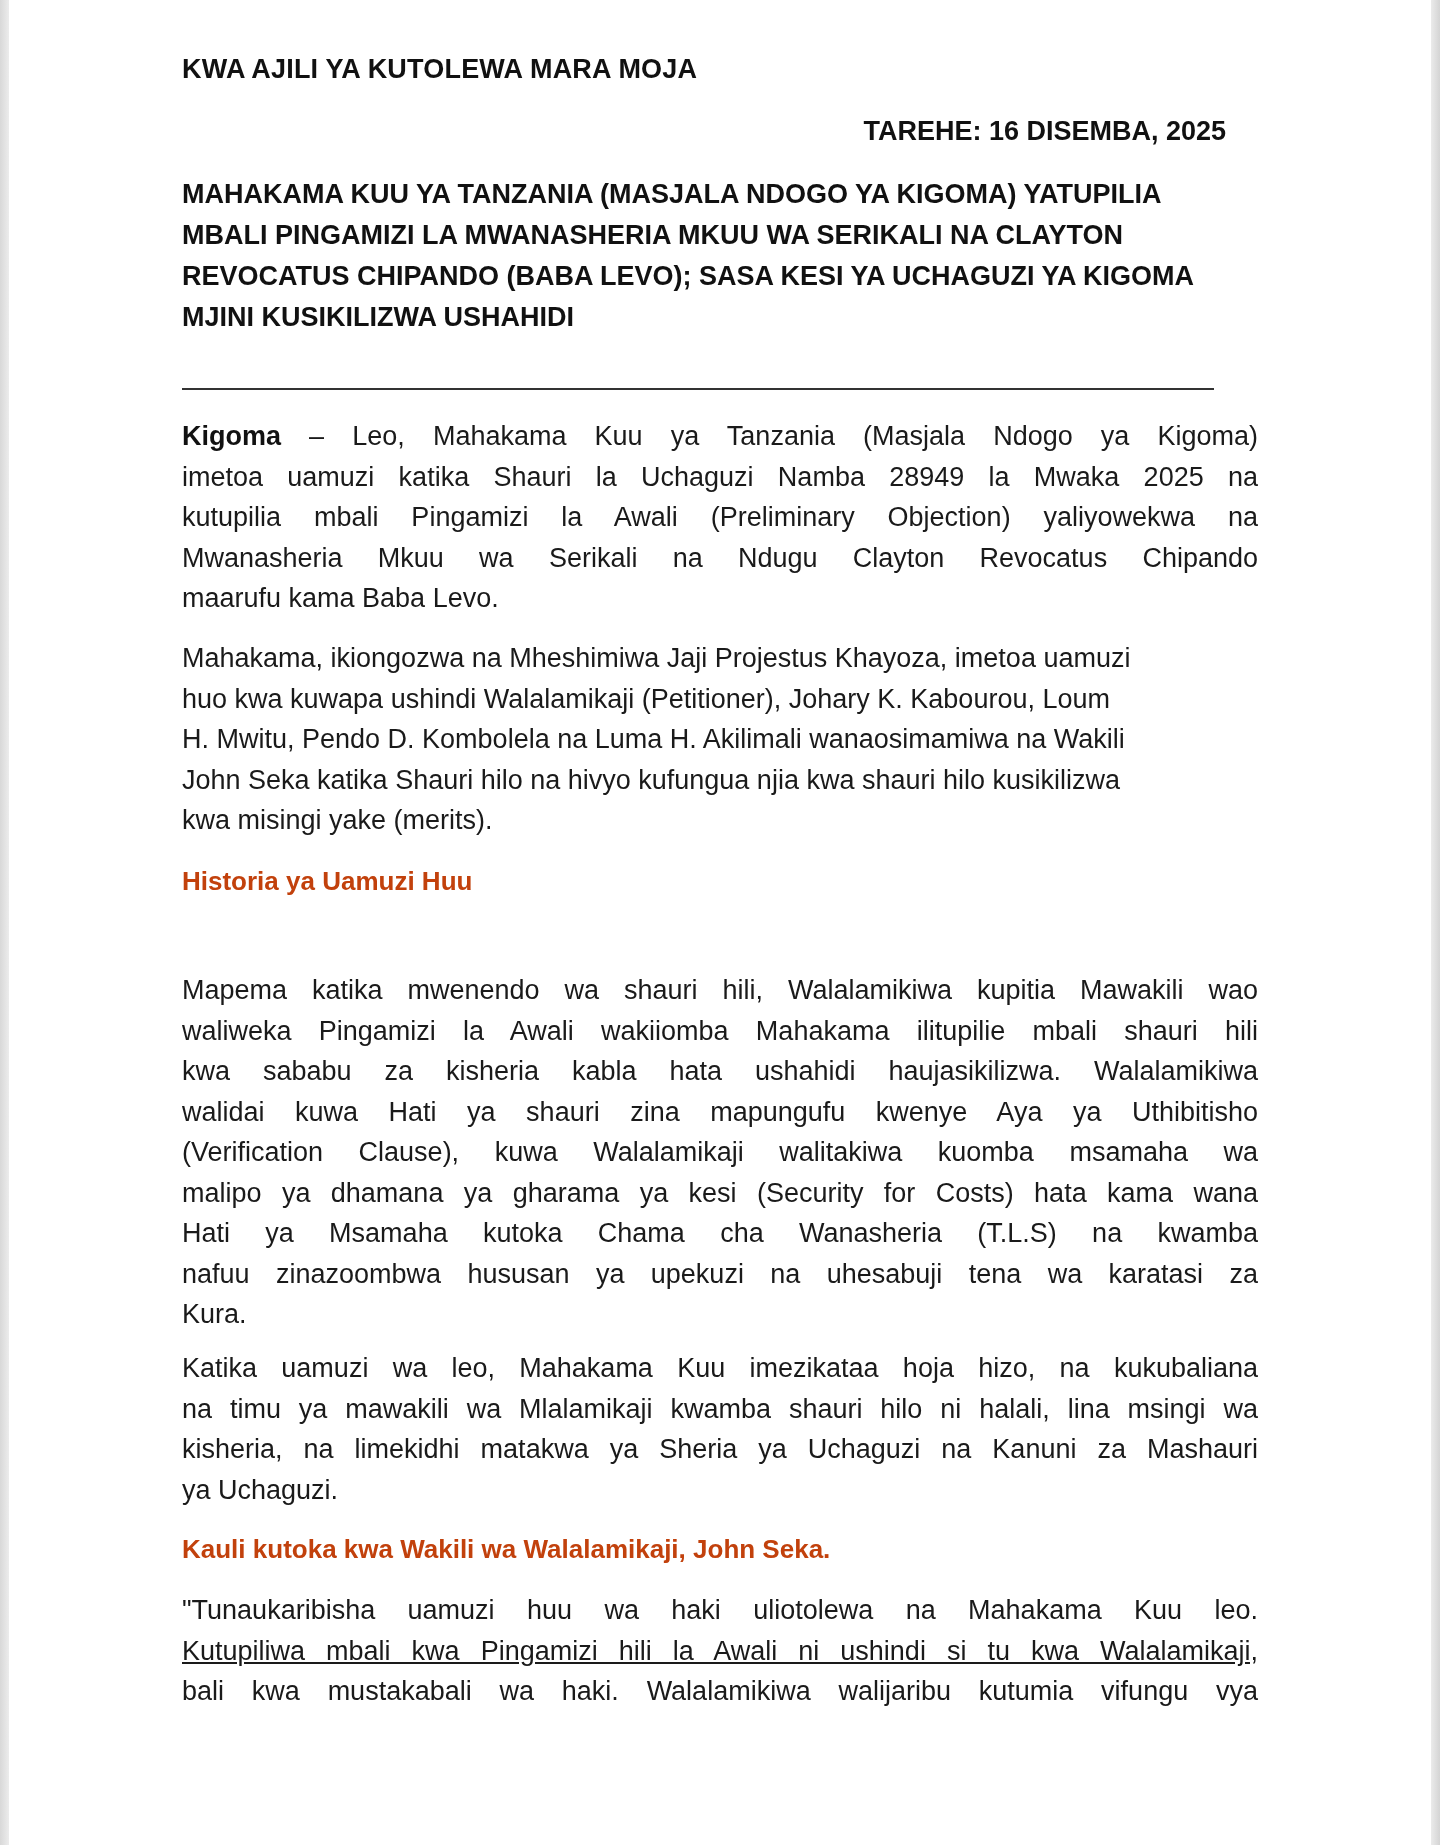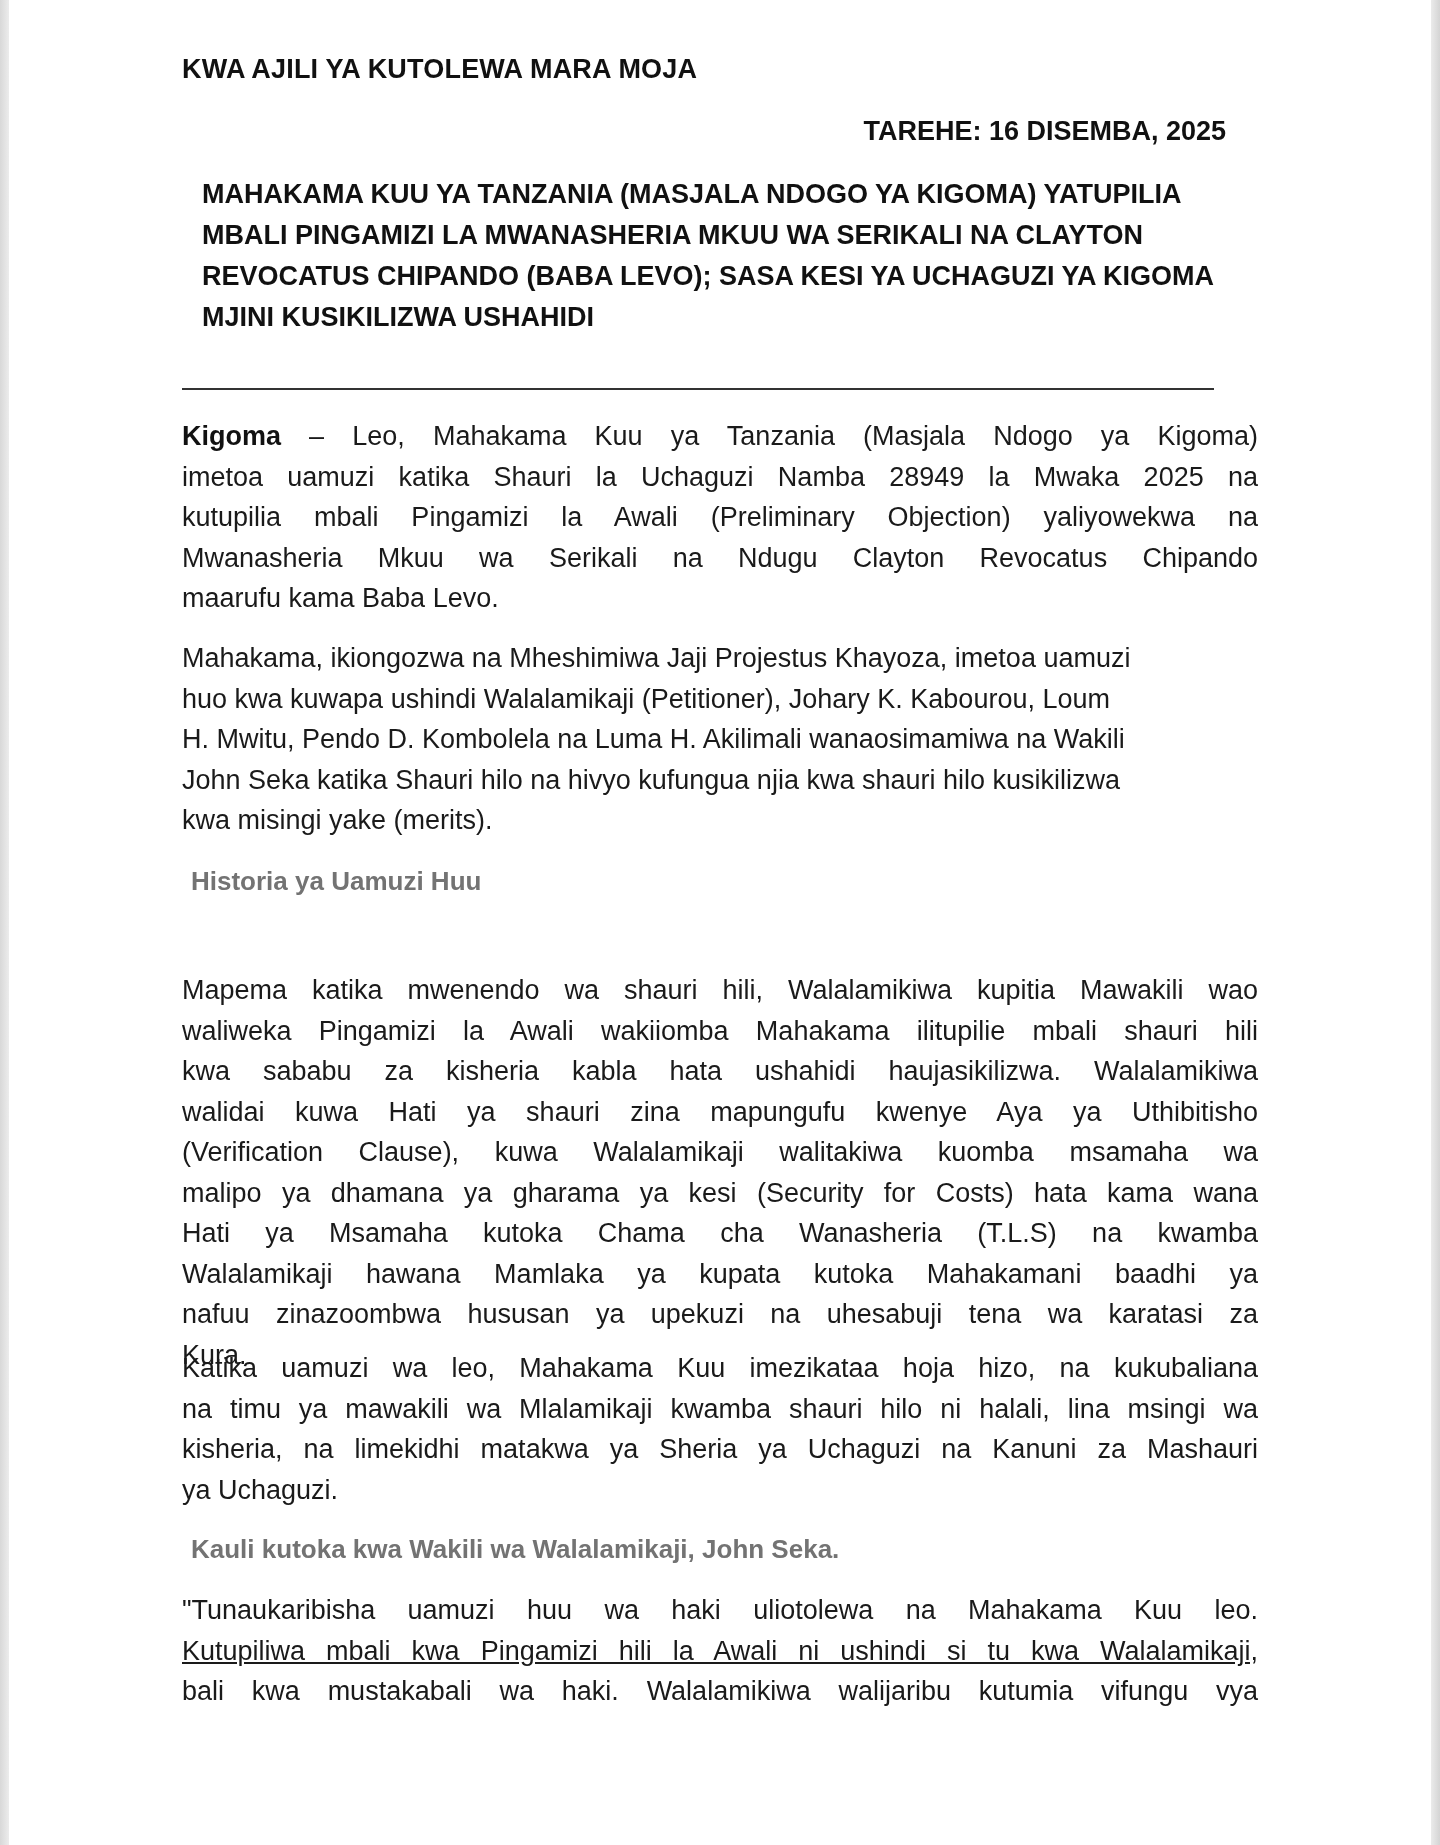--- a/index.html
+++ b/index.html
@@ -29,37 +29,37 @@
       white-space: nowrap;
     }
     .date {
       position: absolute; right: 32px; top: 116px;
       font-weight: bold; font-size: 27px; white-space: nowrap;
     }
     .headline {
       position: absolute; left: 0; top: 174px; width: 1060px;
       font-weight: bold; font-size: 27px; line-height: 41px;
     }
-    .headline .hl { display: block; white-space: nowrap; margin-left: 20px; }
+    .headline .hl { display: block; white-space: nowrap; }
     .rule {
       position: absolute; left: 0; top: 388px; width: 1032px; height: 0;
       border-top: 2px solid #333333;
     }
     .body-block { position: absolute; left: 0; width: 1076px; }
     .para { font-size: 27px; line-height: 40.5px; color: #1a1a1a; }
     .line {
       display: block; white-space: nowrap; text-align: justify;
       text-align-last: justify; height: 40.5px;
     }
     .line.last { text-align-last: left; }
     .line.ragged { text-align: left; text-align-last: left; }
     .bold { font-weight: bold; color: #111; }
     .subhead {
-      position: absolute; left: 9px;
-      font-weight: bold; font-size: 26px; white-space: nowrap; color: #737373;
+      position: absolute; left: 0;
+      font-weight: bold; font-size: 26px; white-space: nowrap; color: #c2410c;
     }
   </style>
 </head>
 <body>
 
 <div class="edge-left"></div>
 <div class="edge-right"></div>
 
 <div class="page">
 
@@ -94,21 +94,20 @@
   <div class="subhead" style="top:866px;">Historia ya Uamuzi Huu</div>
 
   <div class="body-block para" style="top:970px;">
     <span class="line" style="white-space: normal;">Mapema katika mwenendo wa shauri hili, Walalamikiwa kupitia Mawakili wao</span>
     <span class="line" style="white-space: normal;">waliweka Pingamizi la Awali wakiiomba Mahakama ilitupilie mbali shauri hili</span>
     <span class="line" style="white-space: normal;">kwa sababu za kisheria kabla hata ushahidi haujasikilizwa. Walalamikiwa</span>
     <span class="line" style="white-space: normal;">walidai kuwa Hati ya shauri zina mapungufu kwenye Aya ya Uthibitisho</span>
     <span class="line" style="white-space: normal;">(Verification Clause), kuwa Walalamikaji walitakiwa kuomba msamaha wa</span>
     <span class="line" style="white-space: normal;">malipo ya dhamana ya gharama ya kesi (Security for Costs) hata kama wana</span>
     <span class="line" style="white-space: normal;">Hati ya Msamaha kutoka Chama cha Wanasheria (T.L.S) na kwamba</span>
-    <span class="line" style="white-space: normal;">Walalamikaji hawana Mamlaka ya kupata kutoka Mahakamani baadhi ya</span>
     <span class="line" style="white-space: normal;">nafuu zinazoombwa husu­san ya upekuzi na uhesabuji tena wa karatasi za</span>
     <span class="line last">Kura.</span>
   </div>
 
   <div class="body-block para" style="top:1348px;">
     <span class="line" style="white-space: normal;">Katika uamuzi wa leo, Mahakama Kuu imezikataa hoja hizo, na kukubaliana</span>
     <span class="line" style="white-space: normal;">na timu ya mawakili wa Mlalamikaji kwamba shauri hilo ni halali, lina msingi wa</span>
     <span class="line" style="white-space: normal;">kisheria, na limekidhi matakwa ya Sheria ya Uchaguzi na Kanuni za Mashauri</span>
     <span class="line last">ya Uchaguzi.</span>
   </div>

